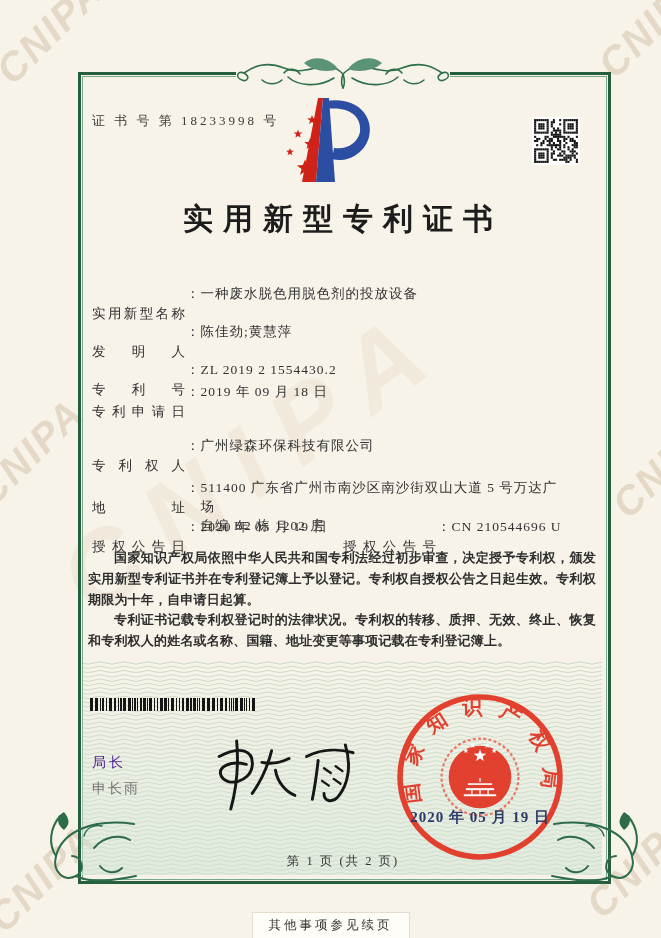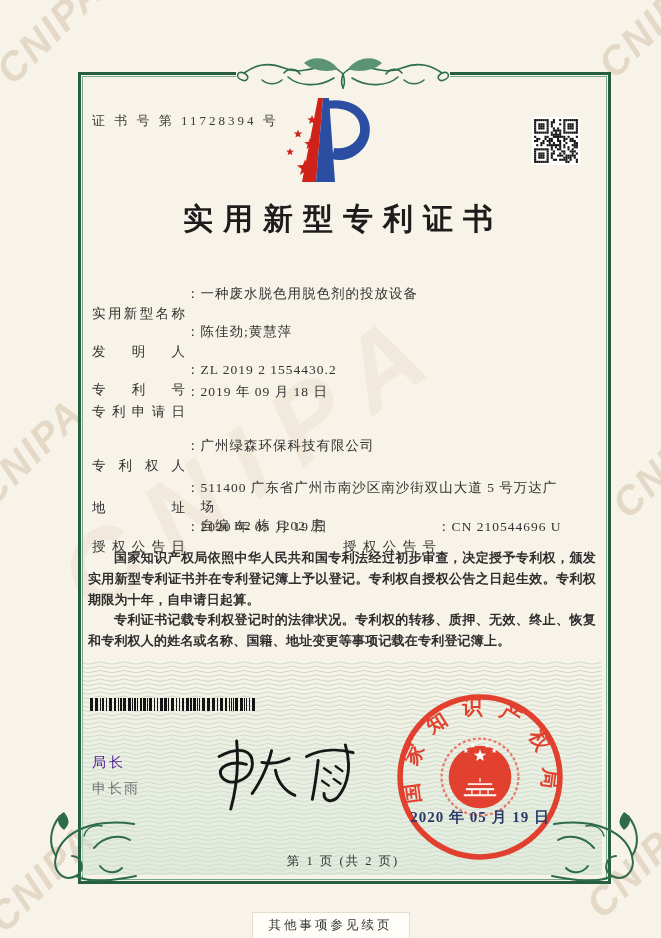--- a/index.html
+++ b/index.html
@@ -170,21 +170,21 @@
       <path d="M42,68 C58,76 82,72 102,68"></path>
       <path d="M60,40 C70,28 86,26 96,32"></path>
       <path d="M30,22 c-8,-6 -8,-14 0,-18 c6,8 6,12 0,18" fill="#2d6b49" stroke="none"></path>
       <path d="M66,58 c6,8 16,8 22,2"></path>
       <path d="M50,28 c2,-8 10,-12 18,-10" stroke-width="1.4"></path>
     </g>
   </svg>
 
   <div class="content">
 
-    <div class="cert-no">证 书 号 第 11728394 号</div>
+    <div class="cert-no">证 书 号 第 18233998 号</div>
 
     <svg id="logo-svg" width="104" height="96" viewBox="0 0 104 96">
       <polygon points="44,6 49,6 42,90 28,90" fill="#cf2218"></polygon>
       <polygon points="49,6 55,6 61,90 42,90" fill="#2b4ea2"></polygon>
       <path d="M52,9 C86,4 100,27 95,45 C90,63 72,71 58,67 L60,56 C74,58 84,50 86,40 C88,25 76,14 52,17 Z" fill="#2b4ea2"></path>
       <g id="logo-stars" fill="#cf2218">
           <path d="M38.0,23.0L39.2,26.3L42.8,26.5L40.0,28.6L40.9,32.0L38.0,30.1L35.1,32.0L36.0,28.6L33.2,26.5L36.8,26.3Z"></path>
           <path d="M24.0,37.5L25.1,40.5L28.3,40.6L25.8,42.6L26.6,45.6L24.0,43.9L21.4,45.6L22.2,42.6L19.7,40.6L22.9,40.5Z"></path>
           <path d="M36.0,46.0L37.5,50.0L41.7,50.1L38.4,52.8L39.5,56.9L36.0,54.5L32.5,56.9L33.6,52.8L30.3,50.1L34.5,50.0Z"></path>
           <path d="M16.0,56.0L17.0,58.6L19.8,58.8L17.6,60.5L18.4,63.2L16.0,61.7L13.6,63.2L14.4,60.5L12.2,58.8L15.0,58.6Z"></path>

